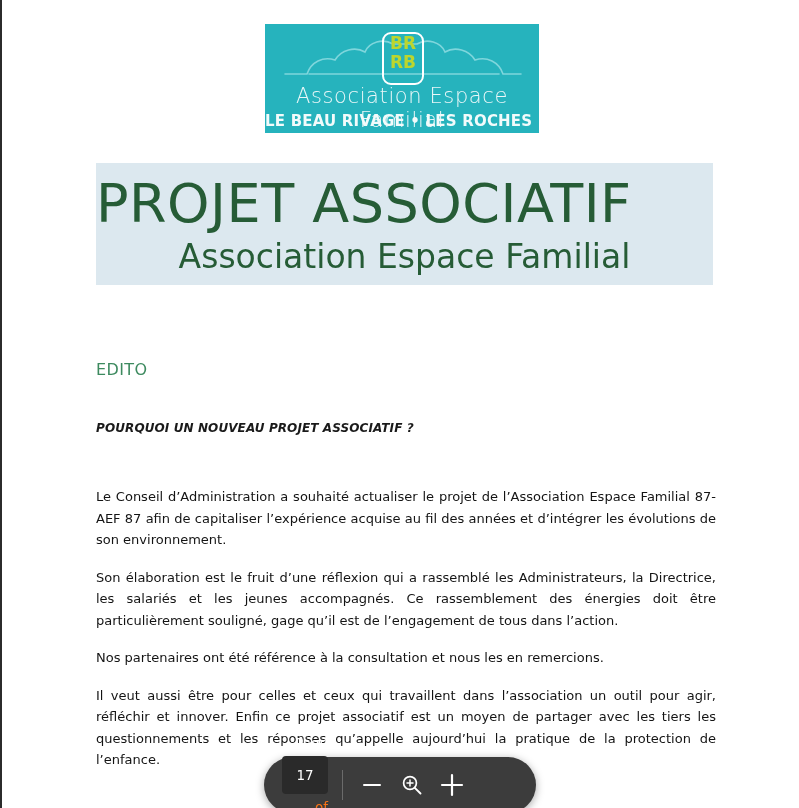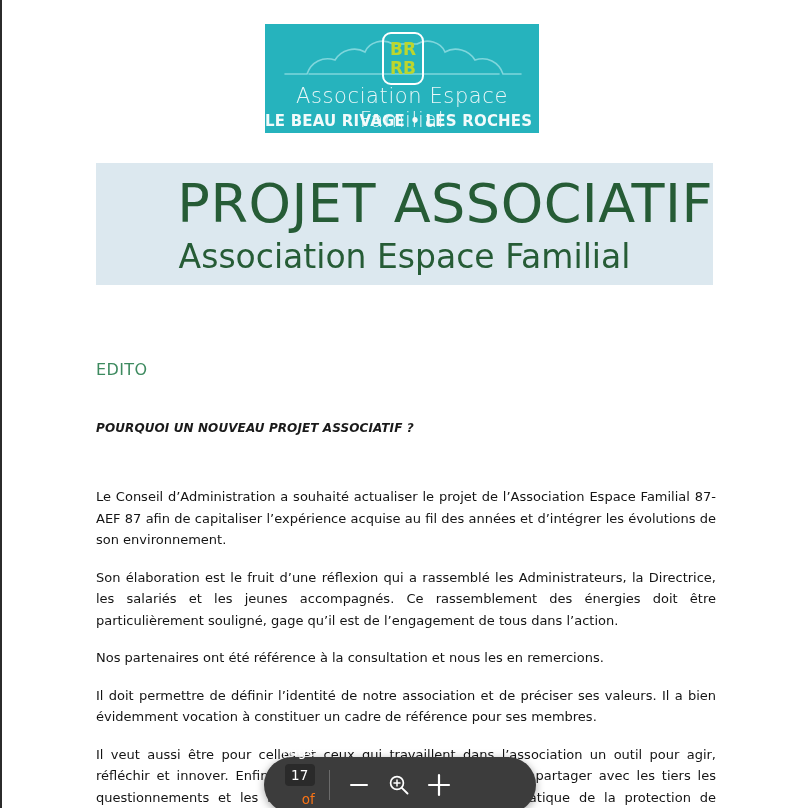--- a/index.html
+++ b/index.html
@@ -51,21 +51,20 @@
     left: 117px;
     top: 8px;
     width: 42px;
     height: 53px;
     border: 2px solid #ffffff;
     border-radius: 9px;
     box-sizing: border-box;
     display: flex;
     flex-direction: column;
     align-items: center;
-    justify-content: center;
     background: transparent;
   }
   .brrb-line {
     font-family: "DejaVu Sans", sans-serif;
     font-weight: bold;
     font-size: 17px;
     line-height: 19px;
     letter-spacing: 0px;
     color: #bcd62e;
   }
@@ -102,21 +101,21 @@
     top: 163px;
     width: 617px;
     height: 122px;
     background: #dce8ef;
   }
   #doc-title {
     position: absolute;
     left: 0;
     top: 10px;
     width: 617px;
-    text-align: right;
+    text-align: left;
     font-family: "DejaVu Sans", sans-serif;
     font-size: 54px;
     font-weight: 400;
     letter-spacing: 0.5px;
     color: #265c36;
     line-height: 62px;
   }
   #doc-subtitle {
     position: absolute;
     left: 0;
@@ -193,21 +192,21 @@
   #page-number-input {
     background: #2a2a2a;
     border: none;
     border-radius: 4px;
     color: #ffffff;
     font-family: "DejaVu Sans", sans-serif;
     font-size: 13.5px;
     width: 30px;
     height: 22px;
     text-align: center;
-    padding: 0;
+    padding: 8px;
     outline: none;
   }
   #page-of-label, #page-total { color: #f97316; }
   #toolbar-divider {
     width: 1px;
     height: 30px;
     background: #6b6b6b;
     margin: 0 10px 0 14px;
   }
   #zoom-group {
@@ -253,21 +252,20 @@
     <div id="doc-title">PROJET ASSOCIATIF</div>
     <div id="doc-subtitle">Association Espace Familial</div>
   </div>
 
   <div id="content-column">
     <div id="section-heading">EDITO</div>
     <div id="lead-question">POURQUOI UN NOUVEAU PROJET ASSOCIATIF ?</div>
     <p class="body-para">Le Conseil d’Administration a souhaité actualiser le projet de l’Association Espace Familial 87-AEF 87 afin de capitaliser l’expérience acquise au fil des années et d’intégrer les évolutions de son environnement.</p>
     <p class="body-para">Son élaboration est le fruit d’une réflexion qui a rassemblé les Administrateurs, la Directrice, les salariés et les jeunes accompagnés. Ce rassemblement des énergies doit être particulièrement souligné, gage qu’il est de l’engagement de tous dans l’action.</p>
     <p class="body-para">Nos partenaires ont été référence à la consultation et nous les en remercions.</p>
-    <p class="body-para">Il doit permettre de définir l’identité de notre association et de préciser ses valeurs. Il a bien évidemment vocation à constituer un cadre de référence pour ses membres.</p>
     <p class="body-para">Il veut aussi être pour celles et ceux qui travaillent dans l’association un outil pour agir, réfléchir et innover. Enfin ce projet associatif est un moyen de partager avec les tiers les questionnements et les réponses qu’appelle aujourd’hui la pratique de la protection de l’enfance.</p>
 
   </div>
 
 </div>
 
 <div id="pdf-toolbar">
 
   <div id="page-nav-group">
     <span id="page-label">Page</span>

